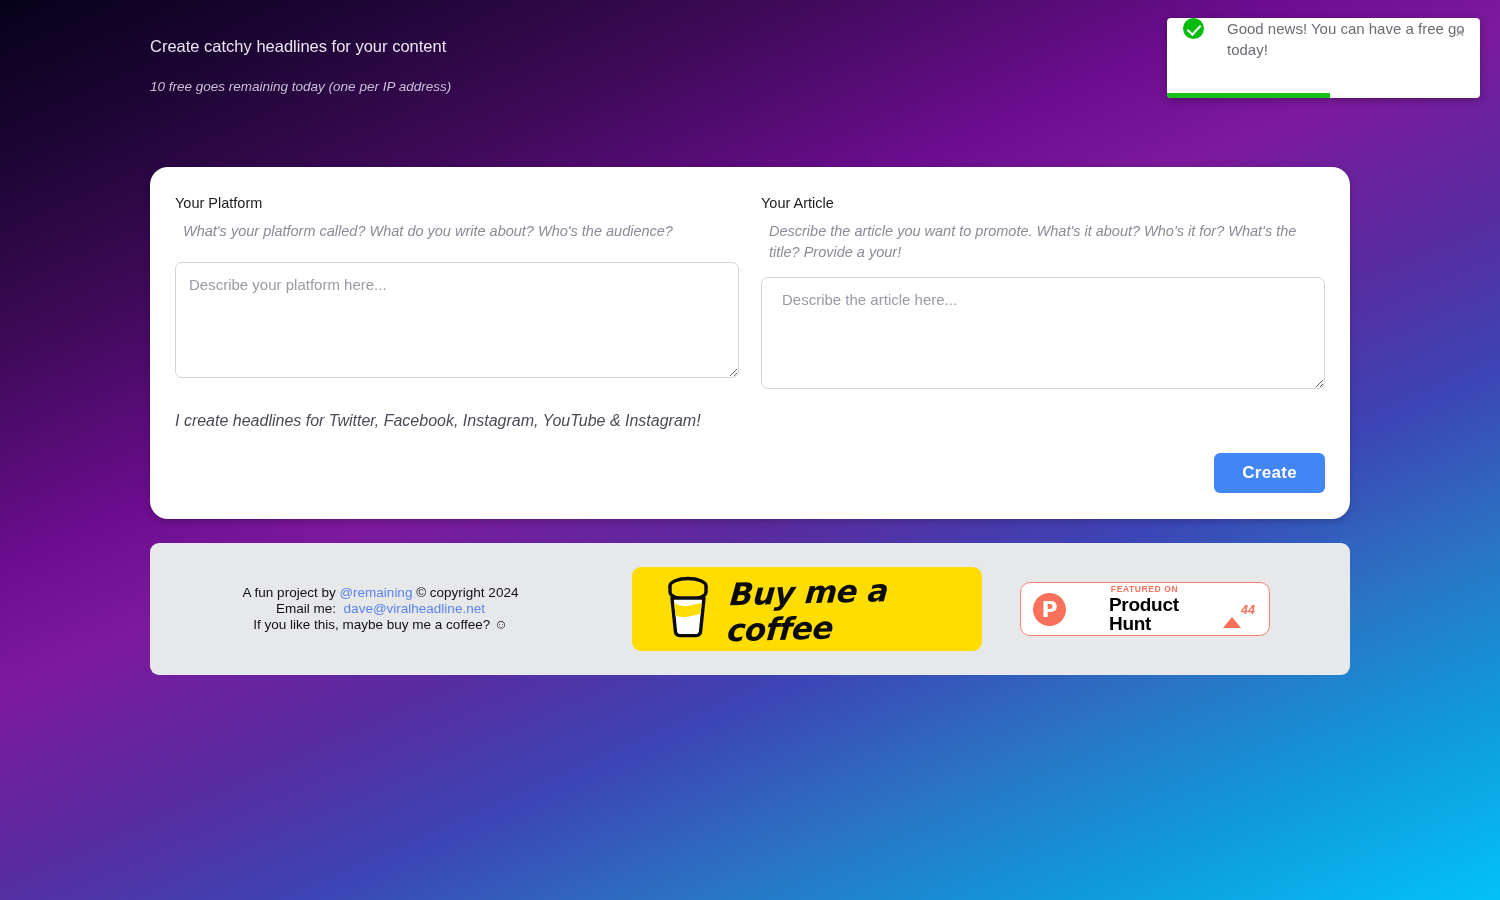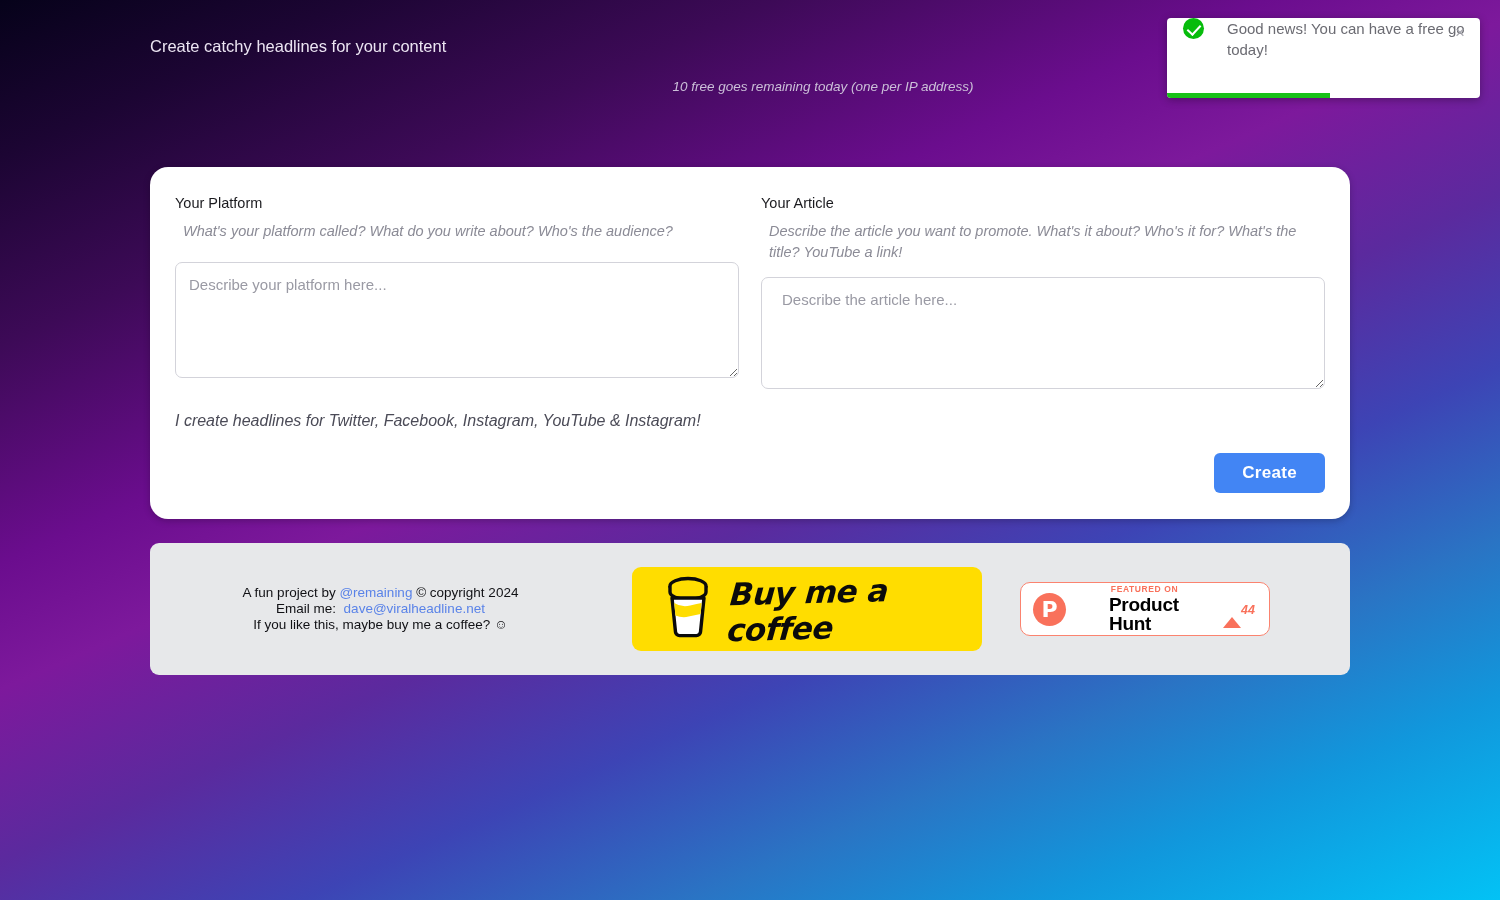--- a/index.html
+++ b/index.html
@@ -38,21 +38,20 @@
     font-size: 16.5px;
     color: #ebe4f2;
     margin: 7px 0 0 0;
     font-weight: 400;
   }
   .free-goes {
     font-size: 13.5px;
     font-style: italic;
     color: #cbbfd8;
     margin: 23px 4px 0 0;
-    text-align: center;
   }
 
   
   .main-card {
     position: absolute;
     left: 150px;
     top: 167px;
     width: 1200px;
     height: 352px;
     background: #ffffff;
@@ -295,21 +294,21 @@
     <div class="col">
       <p class="field-label">Your Platform</p>
       <p class="field-hint">What's your platform called? What do you write about? Who's the audience?</p>
       <div class="ta-wrap left">
         <textarea class="ta-left" placeholder="Describe your platform here..." style=""></textarea>
       </div>
     </div>
 
     <div class="col">
       <p class="field-label">Your Article</p>
-      <p class="field-hint">Describe the article you want to promote. What's it about? Who's it for? What's the title? YouTube a link!</p>
+      <p class="field-hint">Describe the article you want to promote. What's it about? Who's it for? What's the title? Provide a your!</p>
       <div class="ta-wrap">
         <textarea class="ta-right" placeholder="Describe the article here..." style=""></textarea>
       </div>
     </div>
 
   </div>
 
   <p class="tagline">I create headlines for Twitter, Facebook, Instagram, YouTube &amp; Instagram!</p>
 
   <div class="btn-row">

